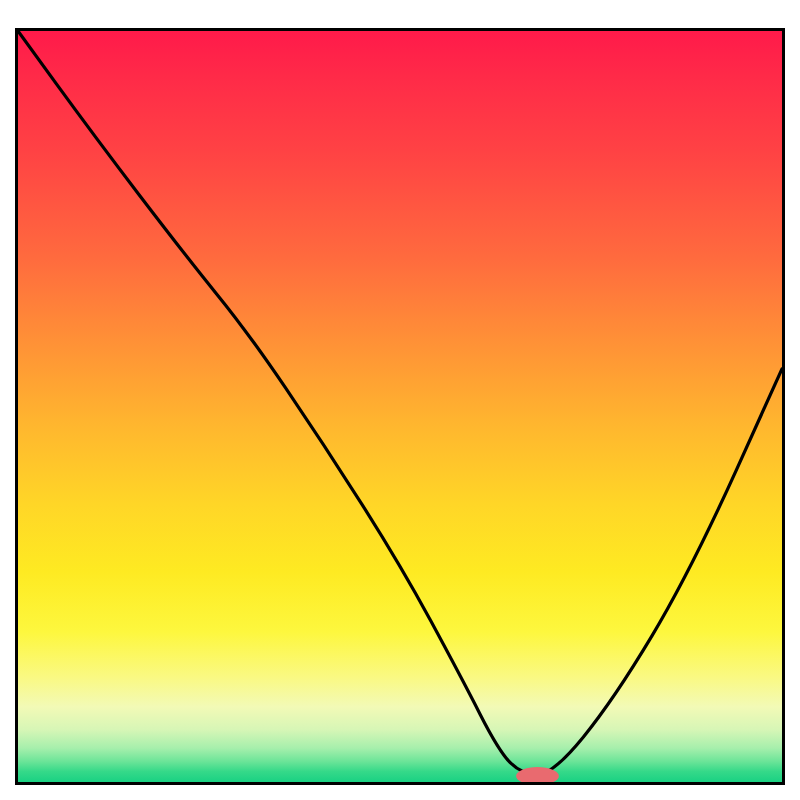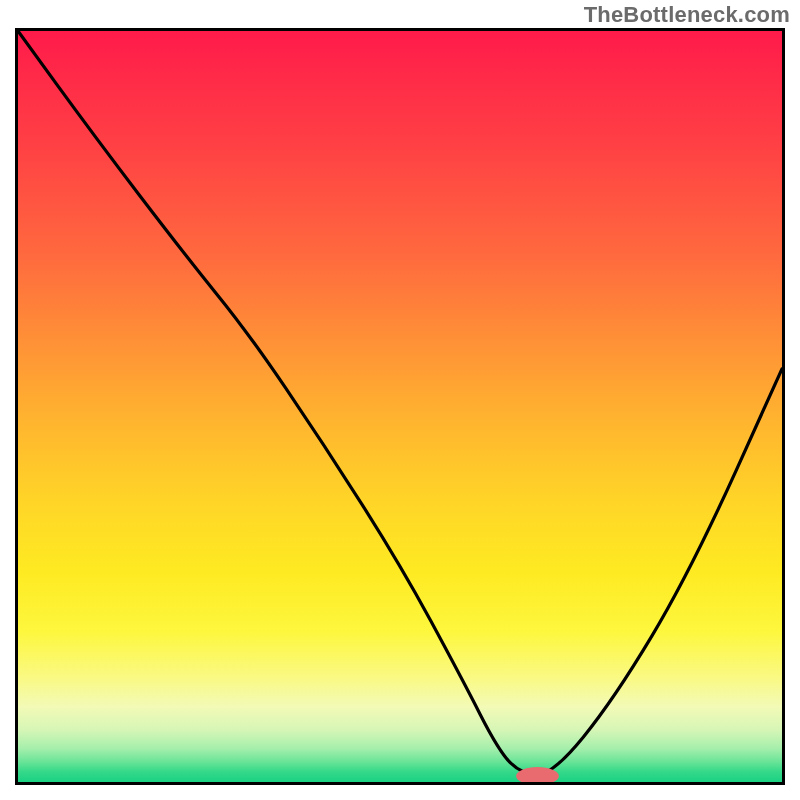--- a/index.html
+++ b/index.html
@@ -65,21 +65,20 @@
     inset: 0;
     width: 100%;
     height: 100%;
   }
 </style>
 </head>
 <body>
 
 <div class="frame">
 
-  <div class="watermark">TheBottleneck.com</div>
 
   <div class="plot-border">
     <div class="gradient"></div>
 
     <svg class="curve" viewBox="0 0 764 751" preserveAspectRatio="none">
       <path id="curve-path" fill="none" stroke="#000" stroke-width="3.2" stroke-linecap="round" stroke-linejoin="round" d="M 0.0 0.0 Q 0.0 0.0 38.2 52.6 Q 76.4 105.1 122.2 165.2 Q 168.1 225.3 198.6 262.9 Q 229.2 300.4 267.4 356.7 Q 305.6 413.1 343.8 473.1 Q 382.0 533.2 412.6 589.5 Q 443.1 645.9 462.2 683.4 Q 481.3 721.0 492.8 732.2 Q 504.2 743.5 519.5 743.5 Q 534.8 743.5 565.4 705.9 Q 595.9 668.4 634.1 604.6 Q 672.3 540.7 718.2 439.3 T 764.0 337.9"></path>
       <ellipse id="marker-ellipse" fill="#e96a6f" cx="519.5" cy="745.0" rx="21.4" ry="9.0"></ellipse>
     </svg>
   </div>
 

